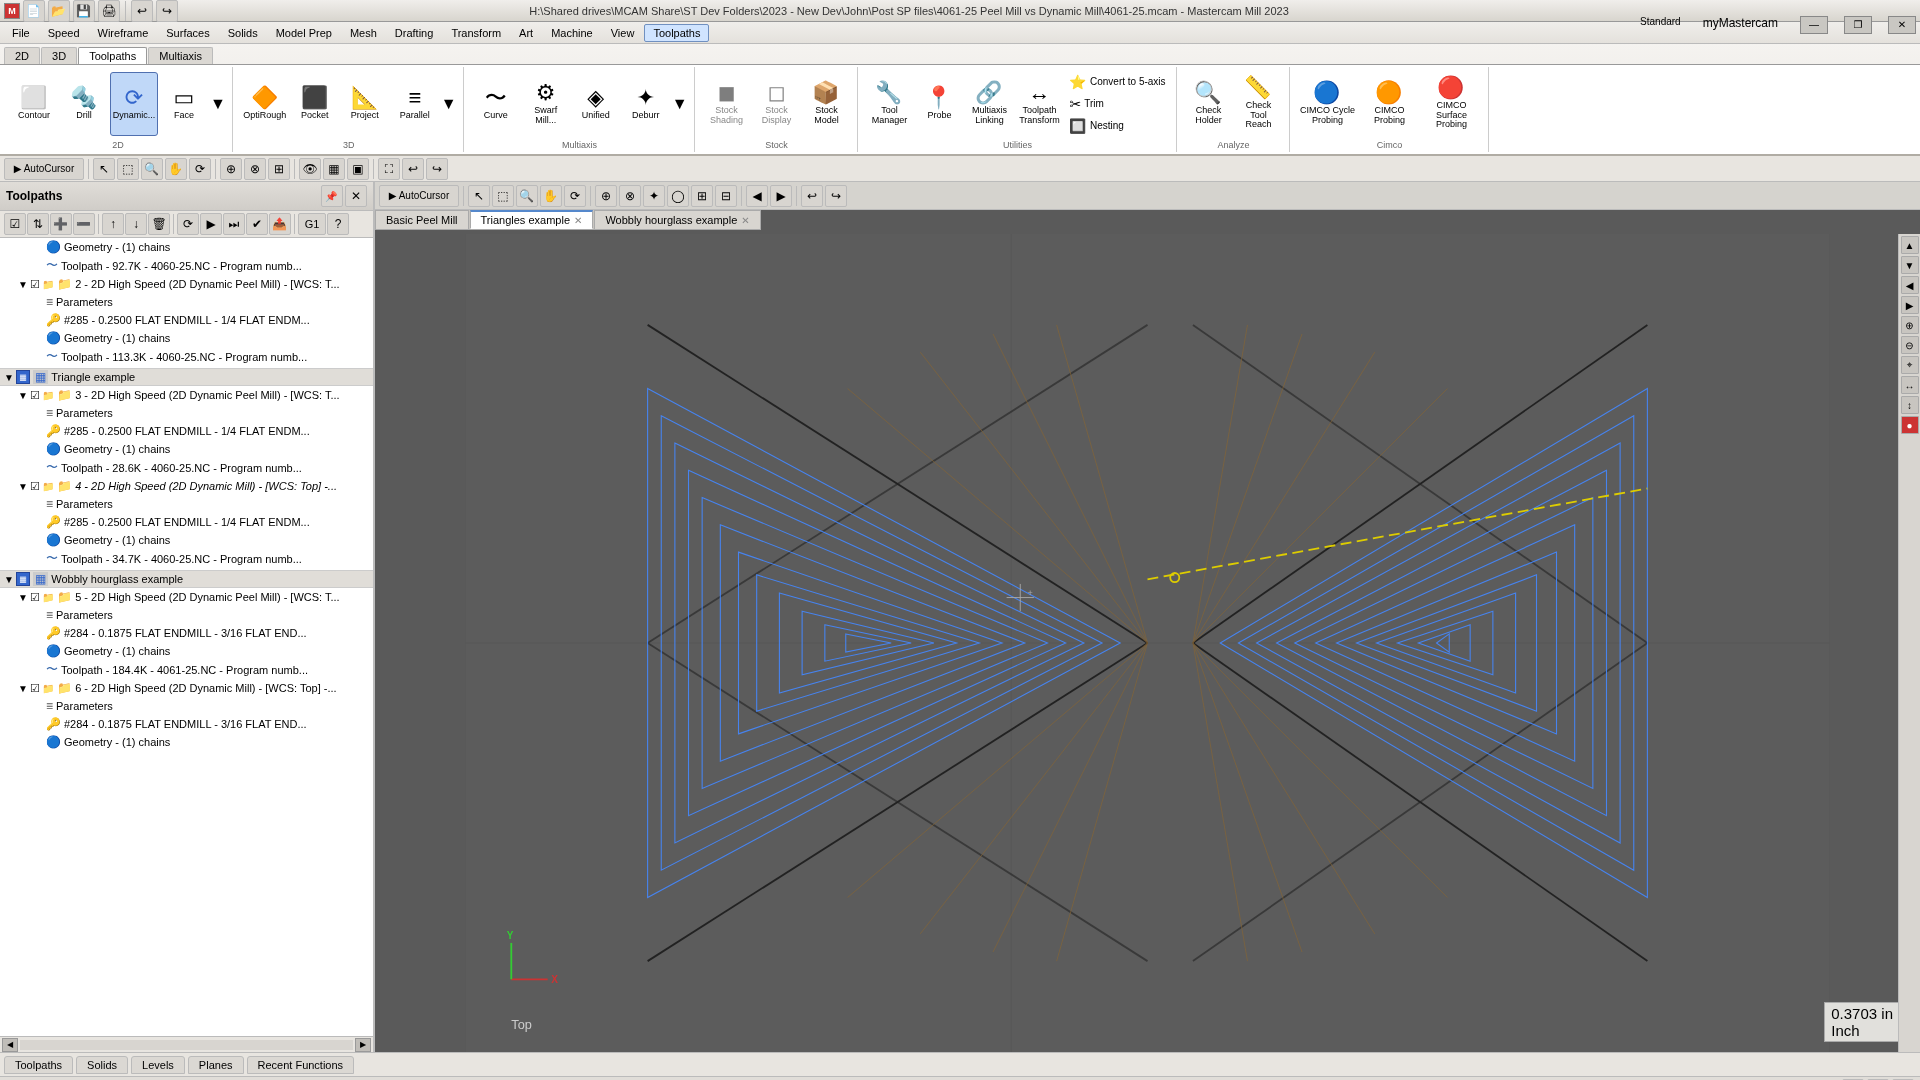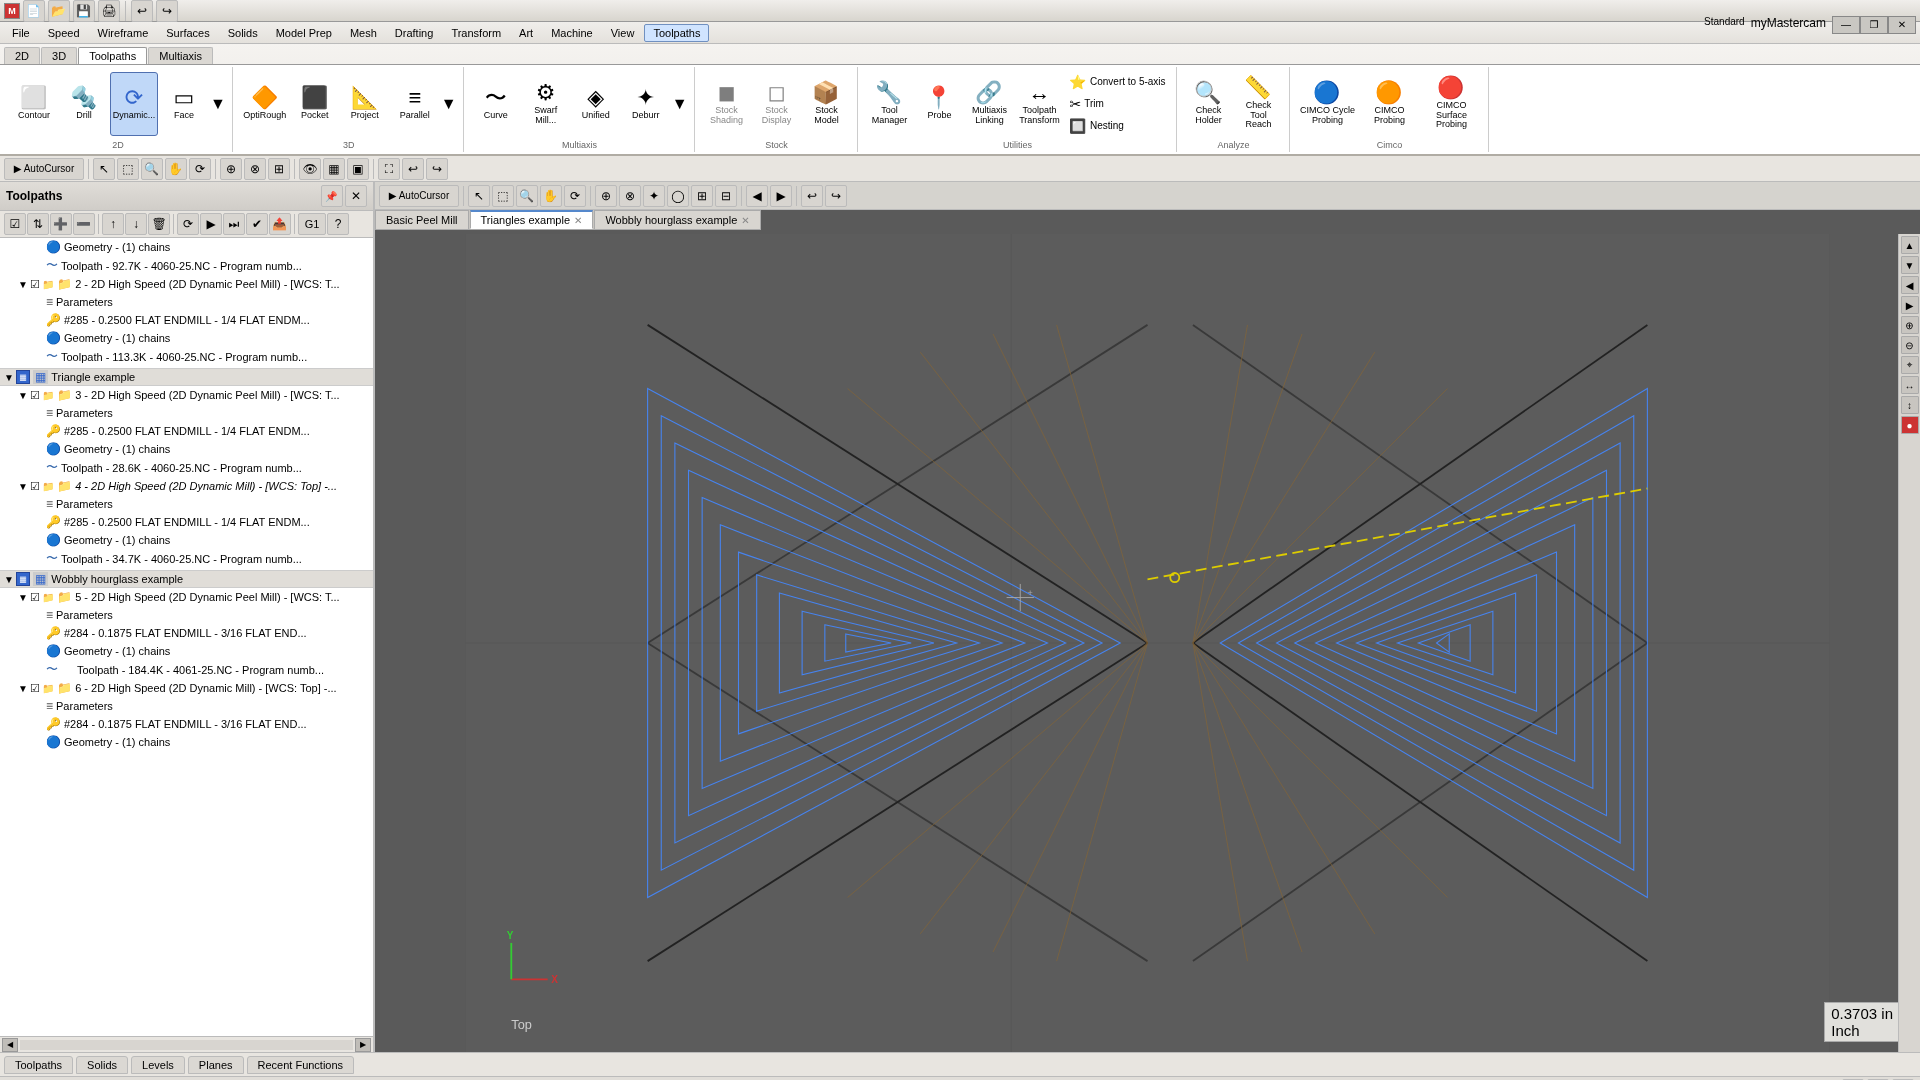--- a/index.html
+++ b/index.html
@@ -10,21 +10,21 @@
       height: 22px;
       background: linear-gradient(to bottom, #f0eeeb, #d8d5ce);
       display: flex;
       align-items: center;
       justify-content: space-between;
       padding: 0 4px;
       border-bottom: 1px solid #999;
     }
     #titlebar-left { display: flex; align-items: center; gap: 3px; }
     #titlebar-center { font-size: 11px; color: #333; font-weight: normal; flex: 1; text-align: center; }
-    #titlebar-right { display: flex; gap: 0; margin-top: 28px; }
+    #titlebar-right { display: flex; gap: 16px; margin-top: 28px; }
     .tb-icon { width: 16px; height: 16px; background: #aaa; border: 1px solid #888; font-size: 9px; display: flex; align-items: center; justify-content: center; cursor: pointer; }
     .title-btn { width: 28px; height: 18px; background: #c9c7c2; border: 1px solid #888; font-size: 10px; display: flex; align-items: center; justify-content: center; cursor: pointer; }
 
     
     #ribbon { background: linear-gradient(to bottom, #f5f3f0, #e8e5e0); border-bottom: 2px solid #b0aca4; }
     #menu-bar { display: flex; align-items: center; height: 22px; background: linear-gradient(to bottom, #f0eeeb, #e4e1dc); border-bottom: 1px solid #bbb; padding: 0 4px; gap: 2px; }
     .menu-item { padding: 2px 8px; font-size: 11px; cursor: pointer; border-radius: 2px; }
     .menu-item.active { background: #d0e4ff; border: 1px solid #7090c0; }
 
     #ribbon-tabs { display: flex; height: 20px; padding: 0 4px; gap: 1px; align-items: flex-end; }
@@ -101,20 +101,21 @@
     <div class="tb-icon" style="background:#cc3333;color:white;font-size:9px;font-weight:bold;">M</div>
 
     <div class="tool-btn" title="New">📄</div>
     <div class="tool-btn" title="Open">📂</div>
     <div class="tool-btn" title="Save">💾</div>
     <div class="tool-btn" title="Print">🖨</div>
     <div class="tool-sep"></div>
     <div class="tool-btn" title="Undo">↩</div>
     <div class="tool-btn" title="Redo">↪</div>
   </div>
+  <div id="titlebar-center">H:\Shared drives\MCAM Share\ST Dev Folders\2023 - New Dev\John\Post SP files\4061-25 Peel Mill vs Dynamic Mill\4061-25.mcam - Mastercam Mill 2023</div>
   <div id="titlebar-right">
     <span style="font-size:10px;margin-right:6px;">Standard</span>
     <span style="font-size:12px;margin-right:6px;">myMastercam</span>
     <div class="title-btn">—</div>
     <div class="title-btn">❐</div>
     <div class="title-btn close">✕</div>
   </div>
 </div>
 
 <div id="menu-bar">
@@ -455,21 +456,21 @@
         <div class="tree-item" style="padding-left: 46px;">
           <span style="color:#cc9900;font-size:12px;">🔑</span>
           <span class="tree-text" style="margin-left:3px;">#284 - 0.1875 FLAT ENDMILL - 3/16 FLAT END...</span>
         </div>
         <div class="tree-item" style="padding-left: 46px;">
           <span style="color:#4488ff;font-size:12px;">🔵</span>
           <span class="tree-text" style="margin-left:3px;">Geometry - (1) chains</span>
         </div>
         <div class="tree-item" style="padding-left: 46px;">
           <span style="color:#3366aa;font-size:12px;">〜</span>
-          <span class="tree-text" style="margin-left:19px;text-align:center;">Toolpath - 184.4K - 4061-25.NC - Program numb...</span>
+          <span class="tree-text" style="margin-left:3px;text-align:center;">Toolpath - 184.4K - 4061-25.NC - Program numb...</span>
         </div>
         <div class="tree-item" style="padding-left: 18px;">
           <span style="font-size:10px;margin-right:2px;cursor:pointer;">▼</span>
           <span style="margin-right:3px;">☑</span>
           <span style="color:#cc6600;margin-right:2px;font-size:10px;">📁</span>
           <span style="color:#cc6600;font-size:12px;">📁</span>
           <span class="tree-text" style="margin-left:3px;">6 - 2D High Speed (2D Dynamic Mill) - [WCS: Top] -...</span>
         </div>
         <div class="tree-item" style="padding-left: 46px;">
           <span style="color:#555;font-size:12px;">≡</span>

